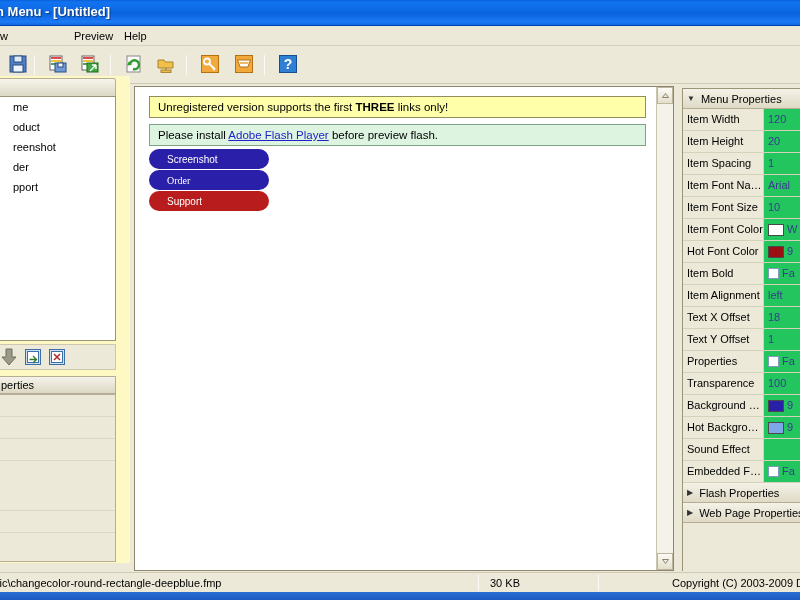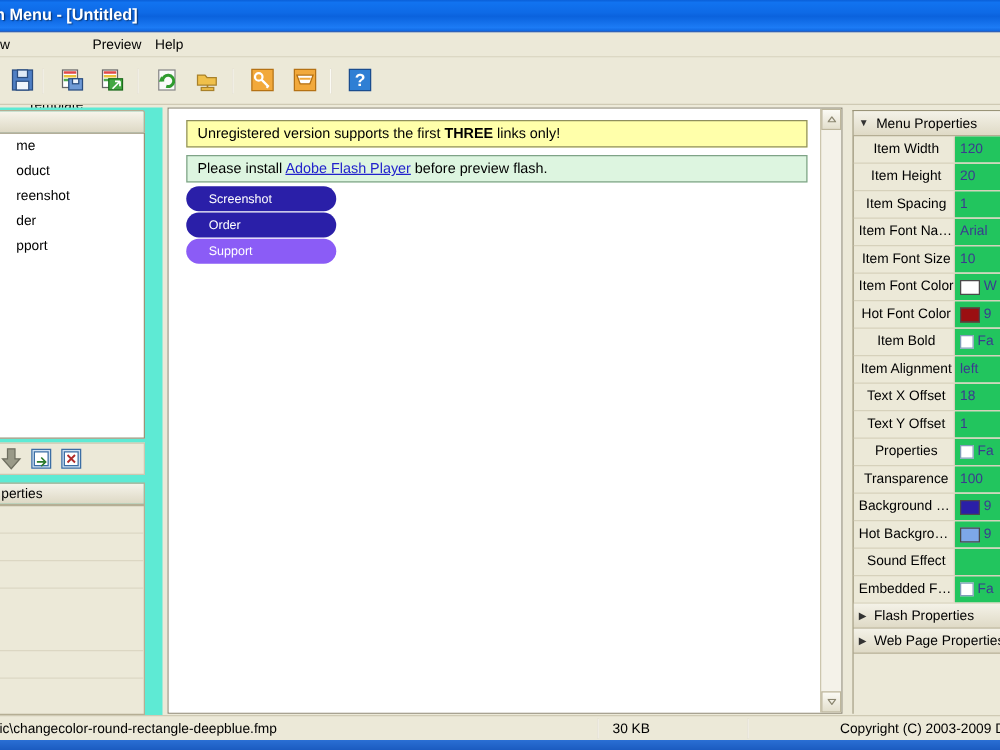--- a/index.html
+++ b/index.html
@@ -50,22 +50,22 @@
     display: flex; align-items: center; justify-content: center;
     cursor: default;
   }
   .tb-sep {
     position: absolute; top: 9px; width: 1px; height: 20px;
     background: #c3bda6; border-right: 1px solid #fbfaf5;
   }
 
   
   .left-panel {
-    position: absolute; left: 0; top: 86px; width: 130px; height: 487px;
-    background: #5eead4;
+    position: absolute; left: 0; top: 76px; width: 130px; height: 487px;
+    background: #fef9c3;
   }
   .lp-tabstrip {
     position: absolute; left: -6px; top: 2px; width: 122px; height: 19px;
     background: linear-gradient(to bottom,#f7f5ec,#ddd8c4);
     border: 1px solid #b5ae94; border-radius: 2px 2px 0 0;
   }
   .lp-tree {
     position: absolute; left: -6px; top: 20px; width: 122px; height: 245px;
     background: #ffffff; border: 1px solid #9a9478;
     overflow: hidden;
@@ -159,21 +159,21 @@
     border-bottom: 1px solid #b5ae94;
     display: flex; align-items: center;
     font-size: 11px; color: #000; padding-left: 4px;
     white-space: nowrap; overflow: hidden; cursor: default;
   }
   .tri { display: inline-block; margin-right: 6px; font-size: 8px; color: #333; }
   .rp-row {
     position: relative; height: 22px;
     border-bottom: 1px solid #d6d1bb;
     display: flex; align-items: center;
-    font-size: 11px; white-space: nowrap; overflow: hidden; text-align: center;
+    font-size: 11px; white-space: nowrap; overflow: hidden;
   }
   .rp-name {
     width: 81px; padding-left: 4px; color: #000;
     overflow: hidden; text-overflow: ellipsis; white-space: nowrap;
     border-right: 1px solid #d6d1bb;
     height: 100%; line-height: 21px;
   }
   .rp-val {
     flex: 1; padding-left: 4px; color: #3b3b8f;
     height: 100%; line-height: 21px;
@@ -339,22 +339,22 @@
       <div class="banner banner-warn">
         <span>Unregistered version supports the first </span><b>THREE</b><span> links only!</span>
       </div>
 
       <div class="banner banner-info">
         <span>Please install </span><a>Adobe Flash Player</a><span> before preview flash.</span>
       </div>
 
       <div class="menu-preview" id="menu-preview">
           <div class="mbtn" style="background: rgb(42, 31, 168); color: rgb(255, 255, 255);">Screenshot</div>
-          <div class="mbtn" style="background: rgb(42, 31, 168); color: rgb(255, 255, 255);">Order</div>
-          <div class="mbtn" style="background: #8b5cf6; color: rgb(255, 255, 255);">Support</div>
+          <div class="mbtn" style="background: rgb(42, 31, 168); color: rgb(255, 255, 255); font-family: Liberation Serif, serif;">Order</div>
+          <div class="mbtn" style="background: #b91c1c; color: rgb(255, 255, 255);">Support</div>
         </div>
     </div>
 
     <div class="vscroll">
       <div class="vs-arrow vs-up">
         <svg width="7" height="5" viewBox="0 0 7 5">
             <path d="M3.5 0.5 L6.5 4.5 L0.5 4.5 Z" fill="none" stroke="#8b8670"></path>
           </svg>
       </div>
       <div class="vs-thumb"></div>

